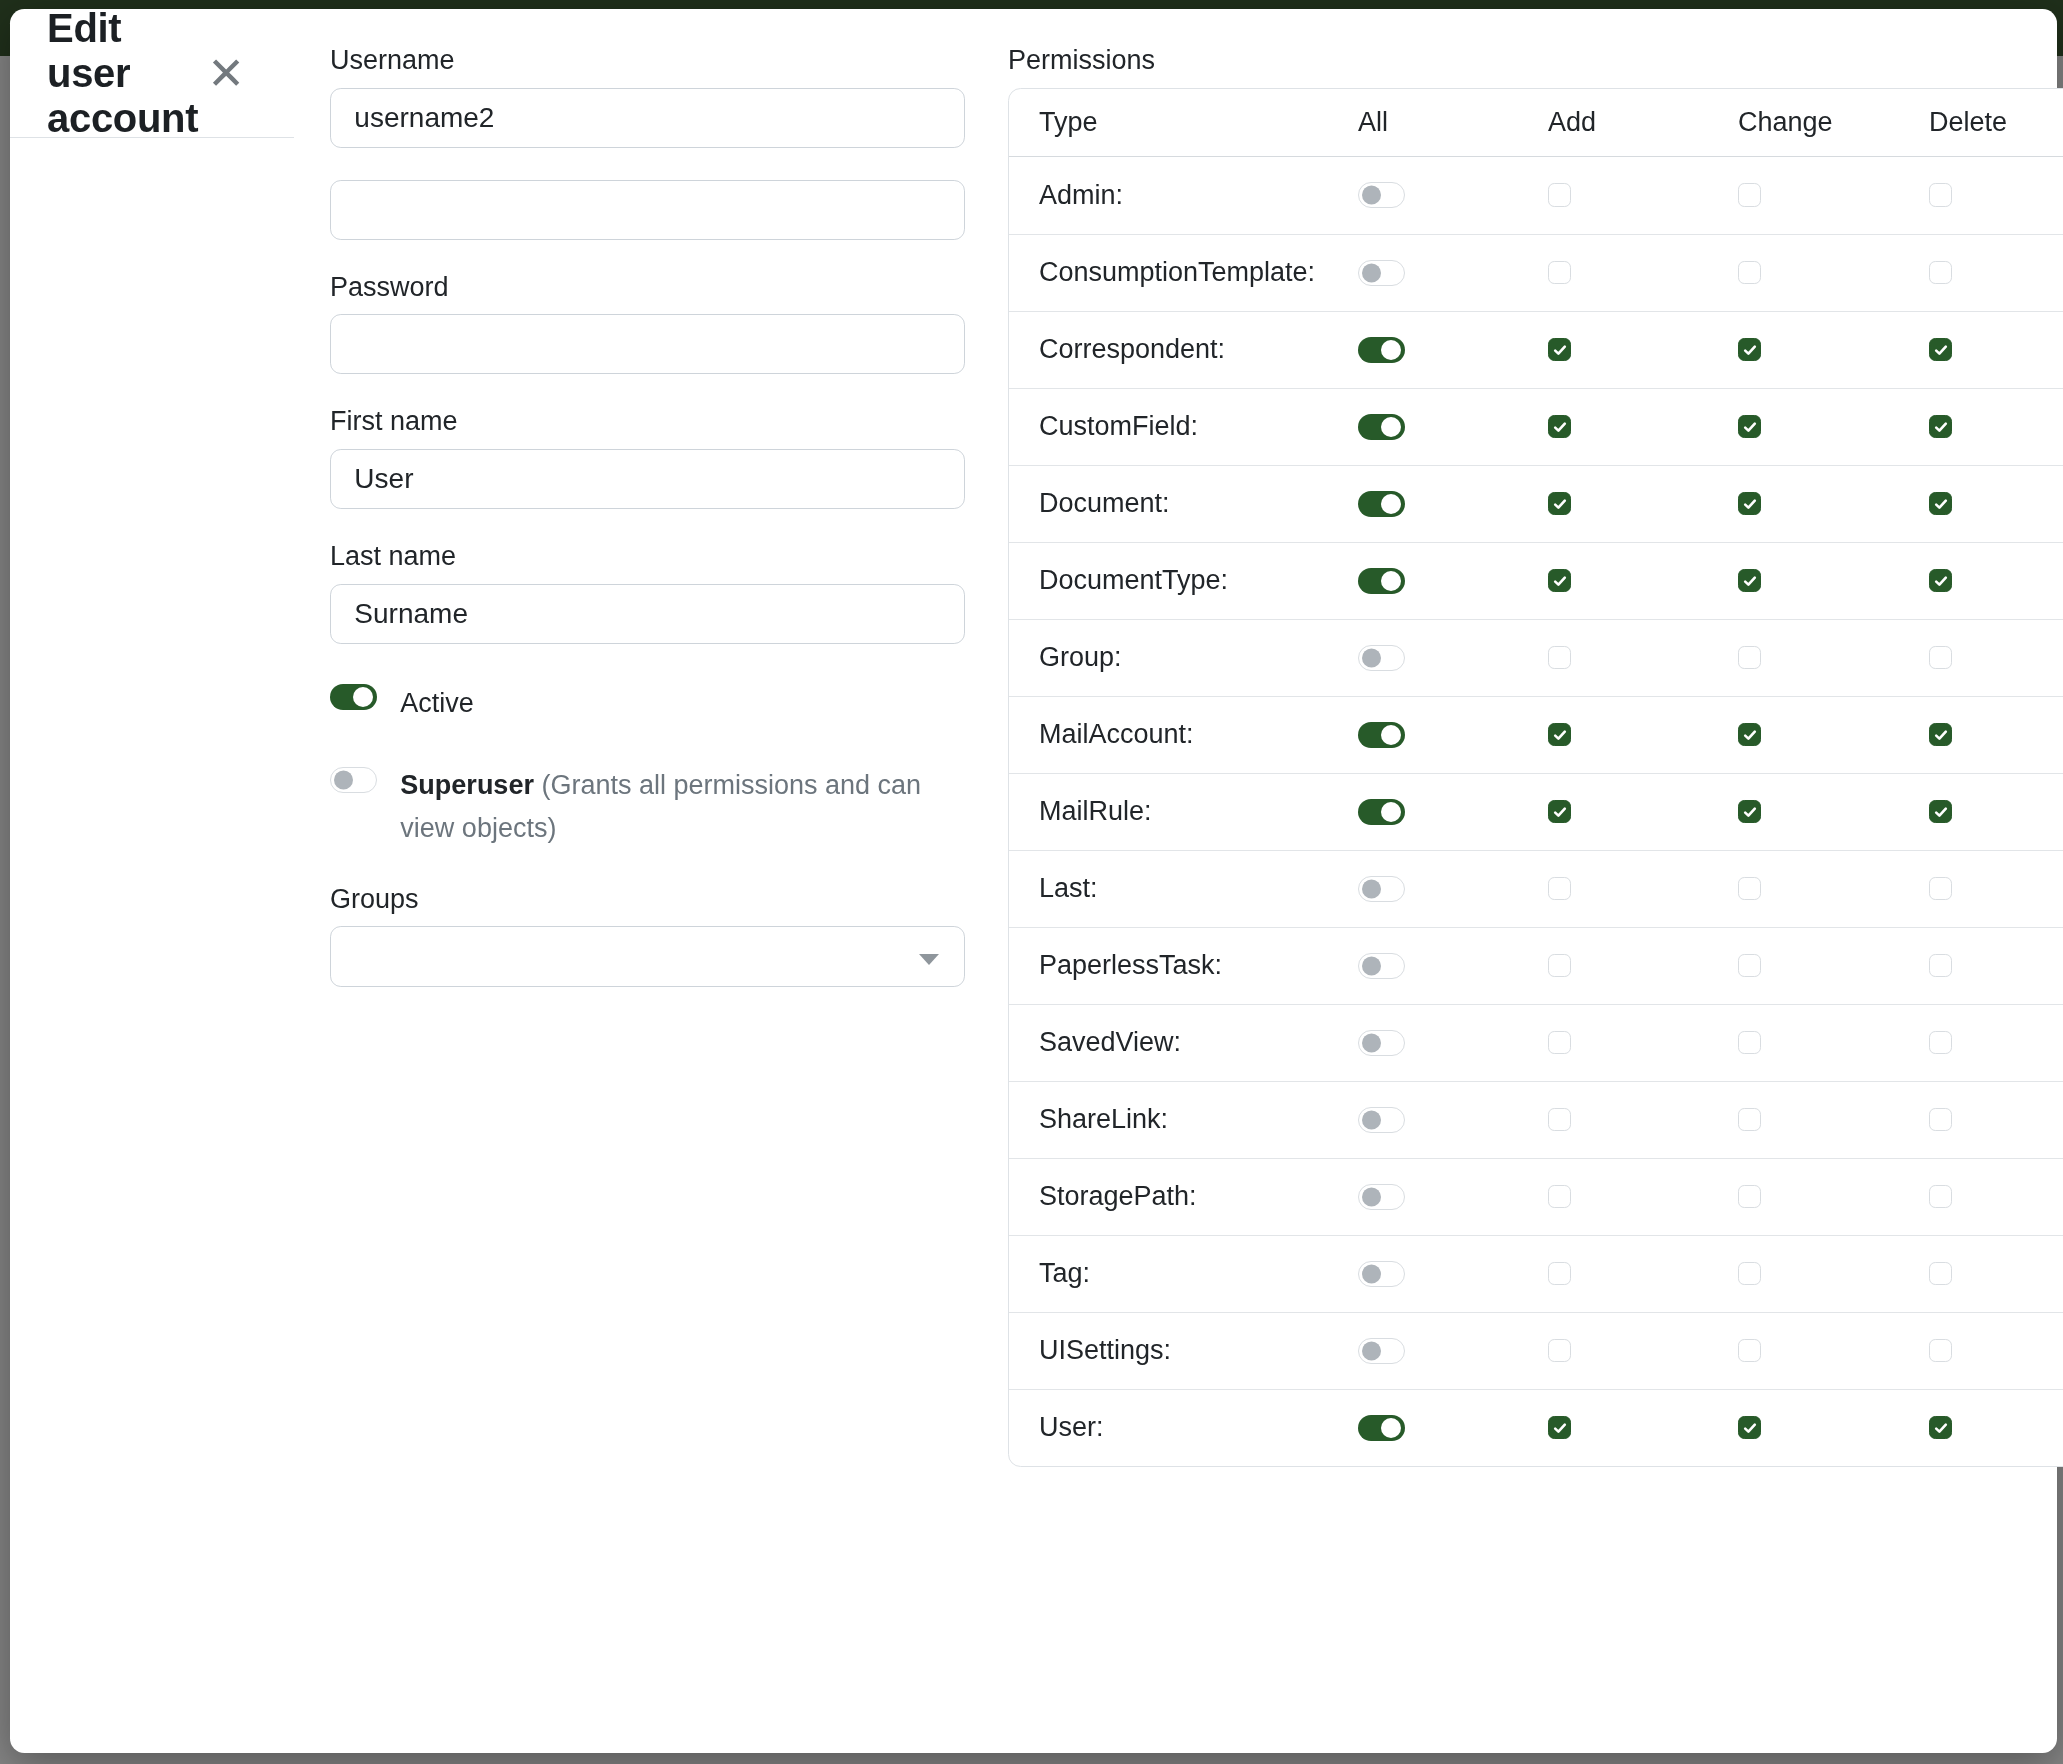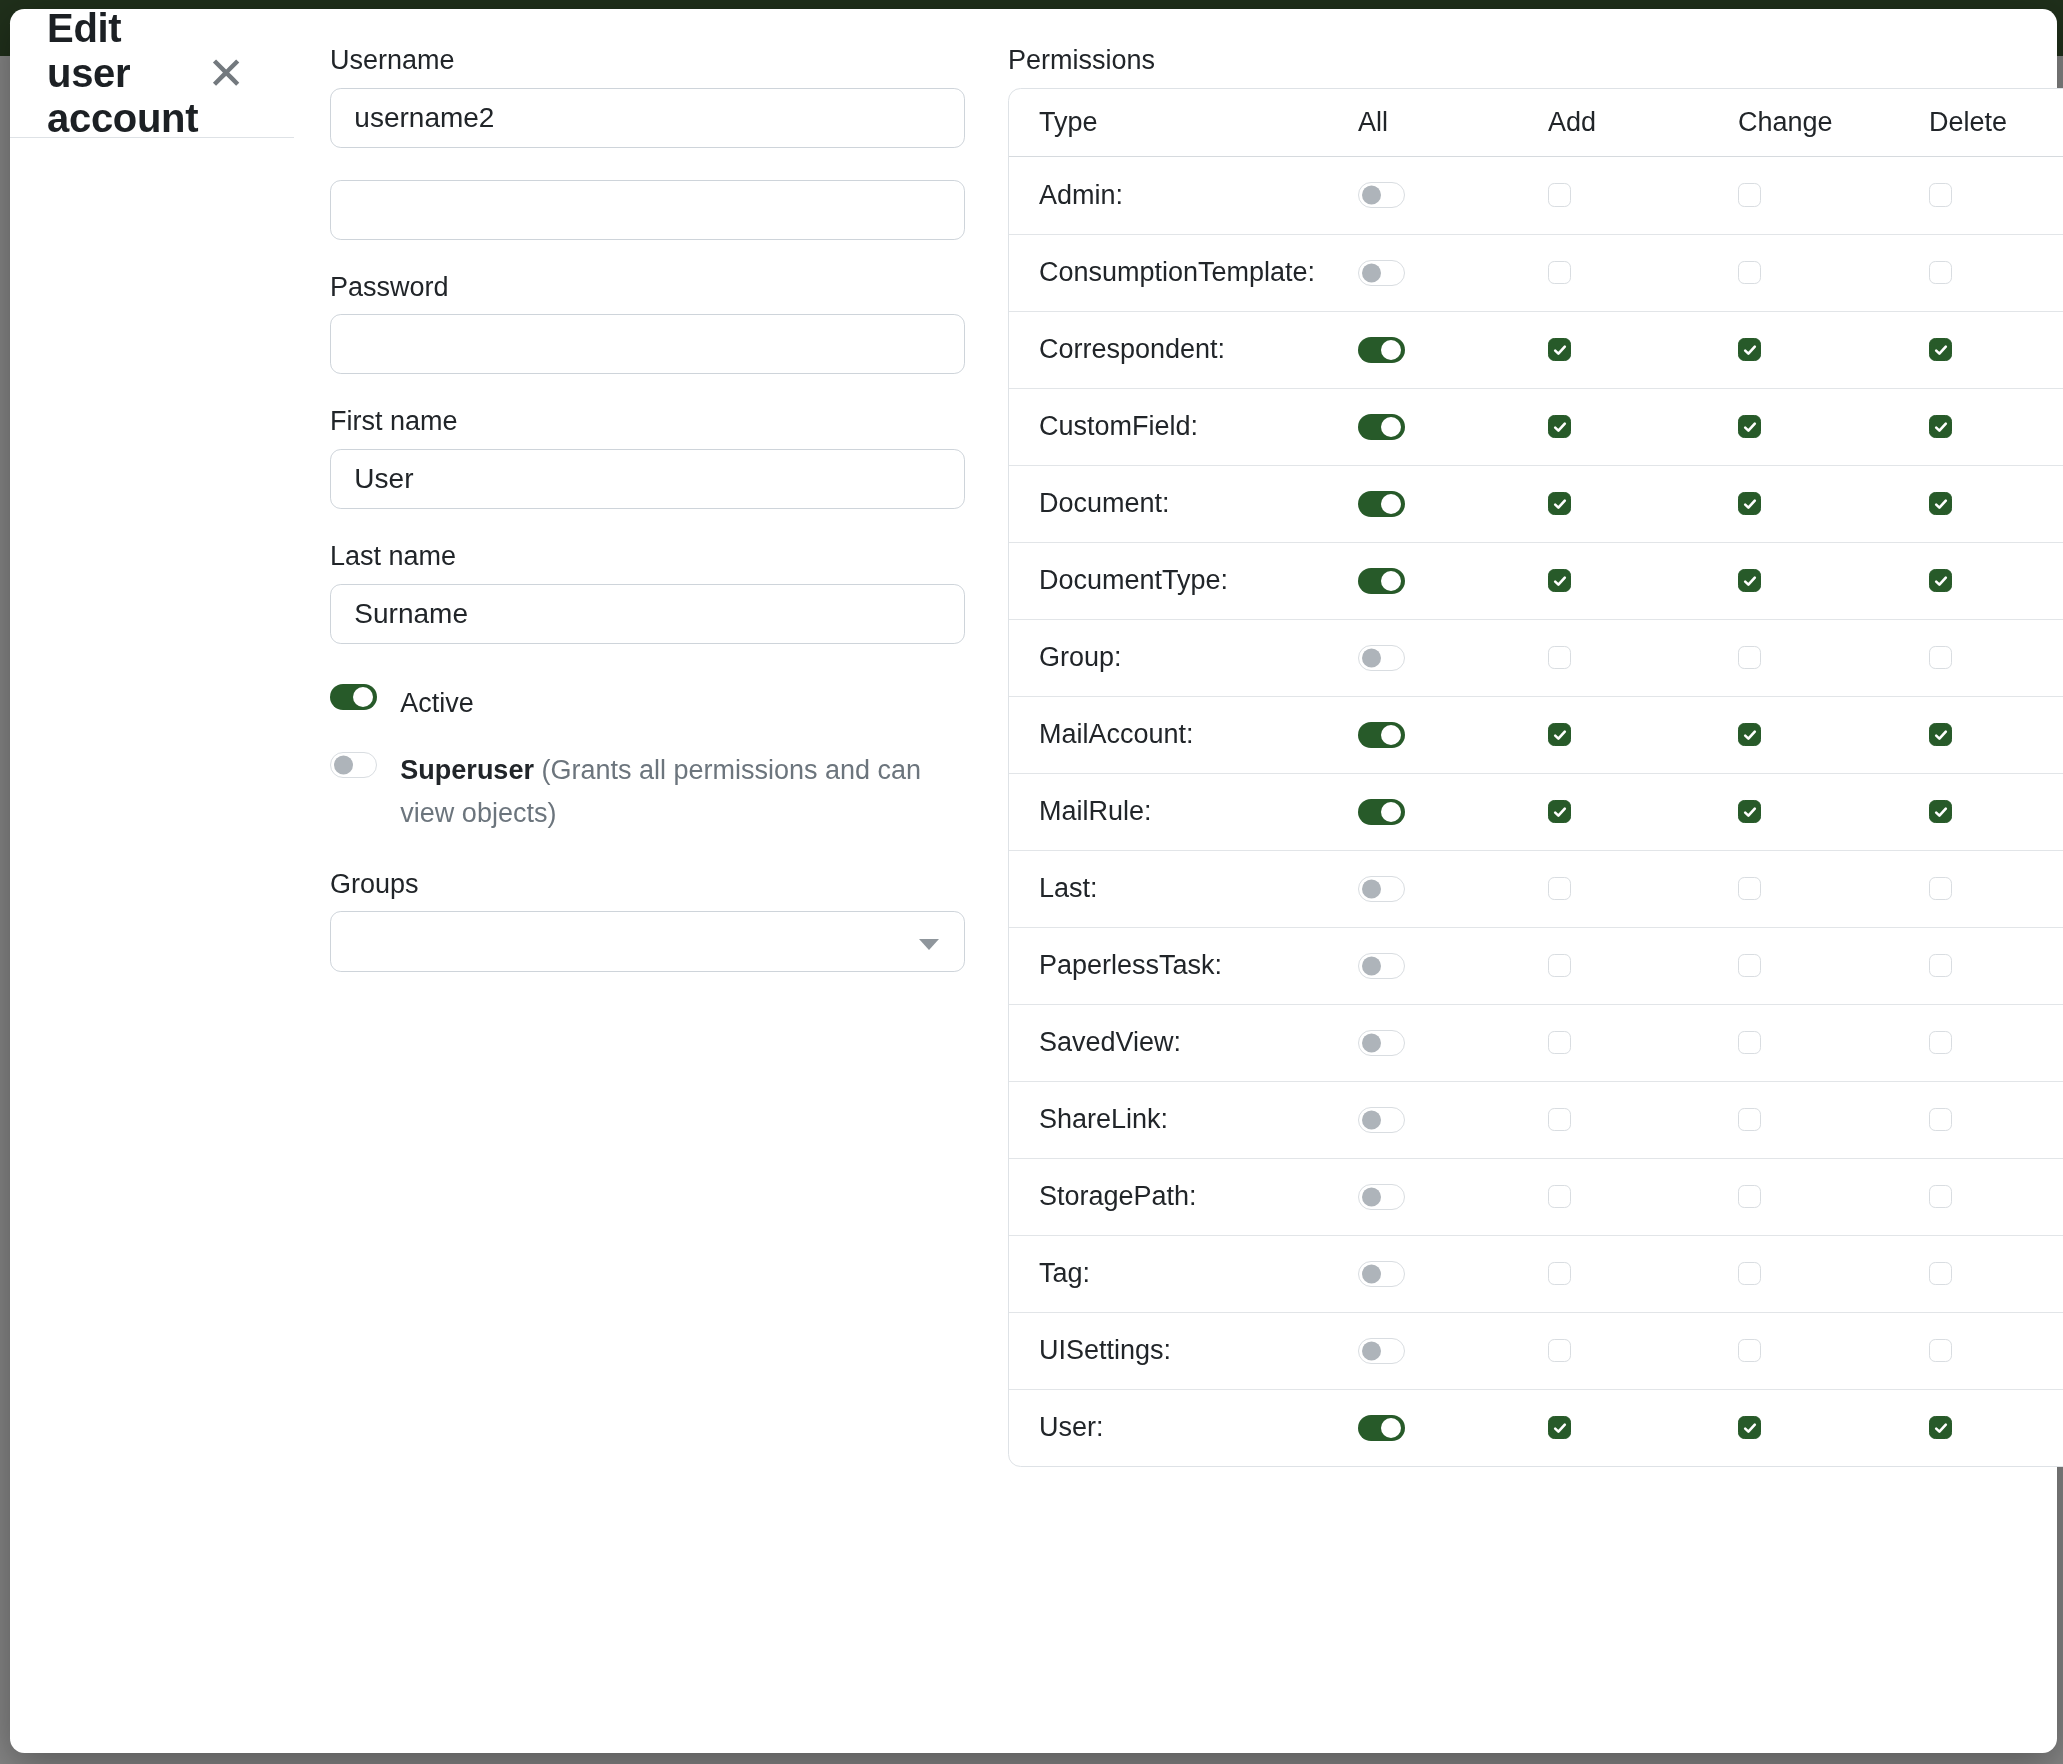--- a/index.html
+++ b/index.html
@@ -55,21 +55,21 @@
     display:block;font-size:27px;color:var(--text);margin-bottom:11.7px;
   }
   .text-input{
     width:100%;height:60px;
     border:1.8px solid var(--input-border);border-radius:10.8px;
     font-family:inherit;font-size:28px;color:var(--text);
     padding:0 23.4px;outline:none;background:#fff;
   }
   .toggle-row{display:flex;align-items:flex-start;gap:23.4px;}
   .toggle-row.active-row{margin-top:38px;}
-  .toggle-row.superuser-row{margin-top:25px;}
+  .toggle-row.superuser-row{margin-top:40px;}
   .toggle-row .switch{margin-top:2.7px;flex:0 0 auto;}
   .toggle-text{font-size:27px;line-height:1.58;max-width:565px;}
   .toggle-label{color:var(--text);font-weight:600;}
   .toggle-label.plain{font-weight:400;}
   .toggle-note{color:var(--text-muted);font-weight:400;}
   .groups-field{margin-top:34px;}
   .select-box{
     position:relative;width:100%;height:61px;
     border:1.8px solid var(--input-border);border-radius:10.8px;background:#fff;
     cursor:pointer;

